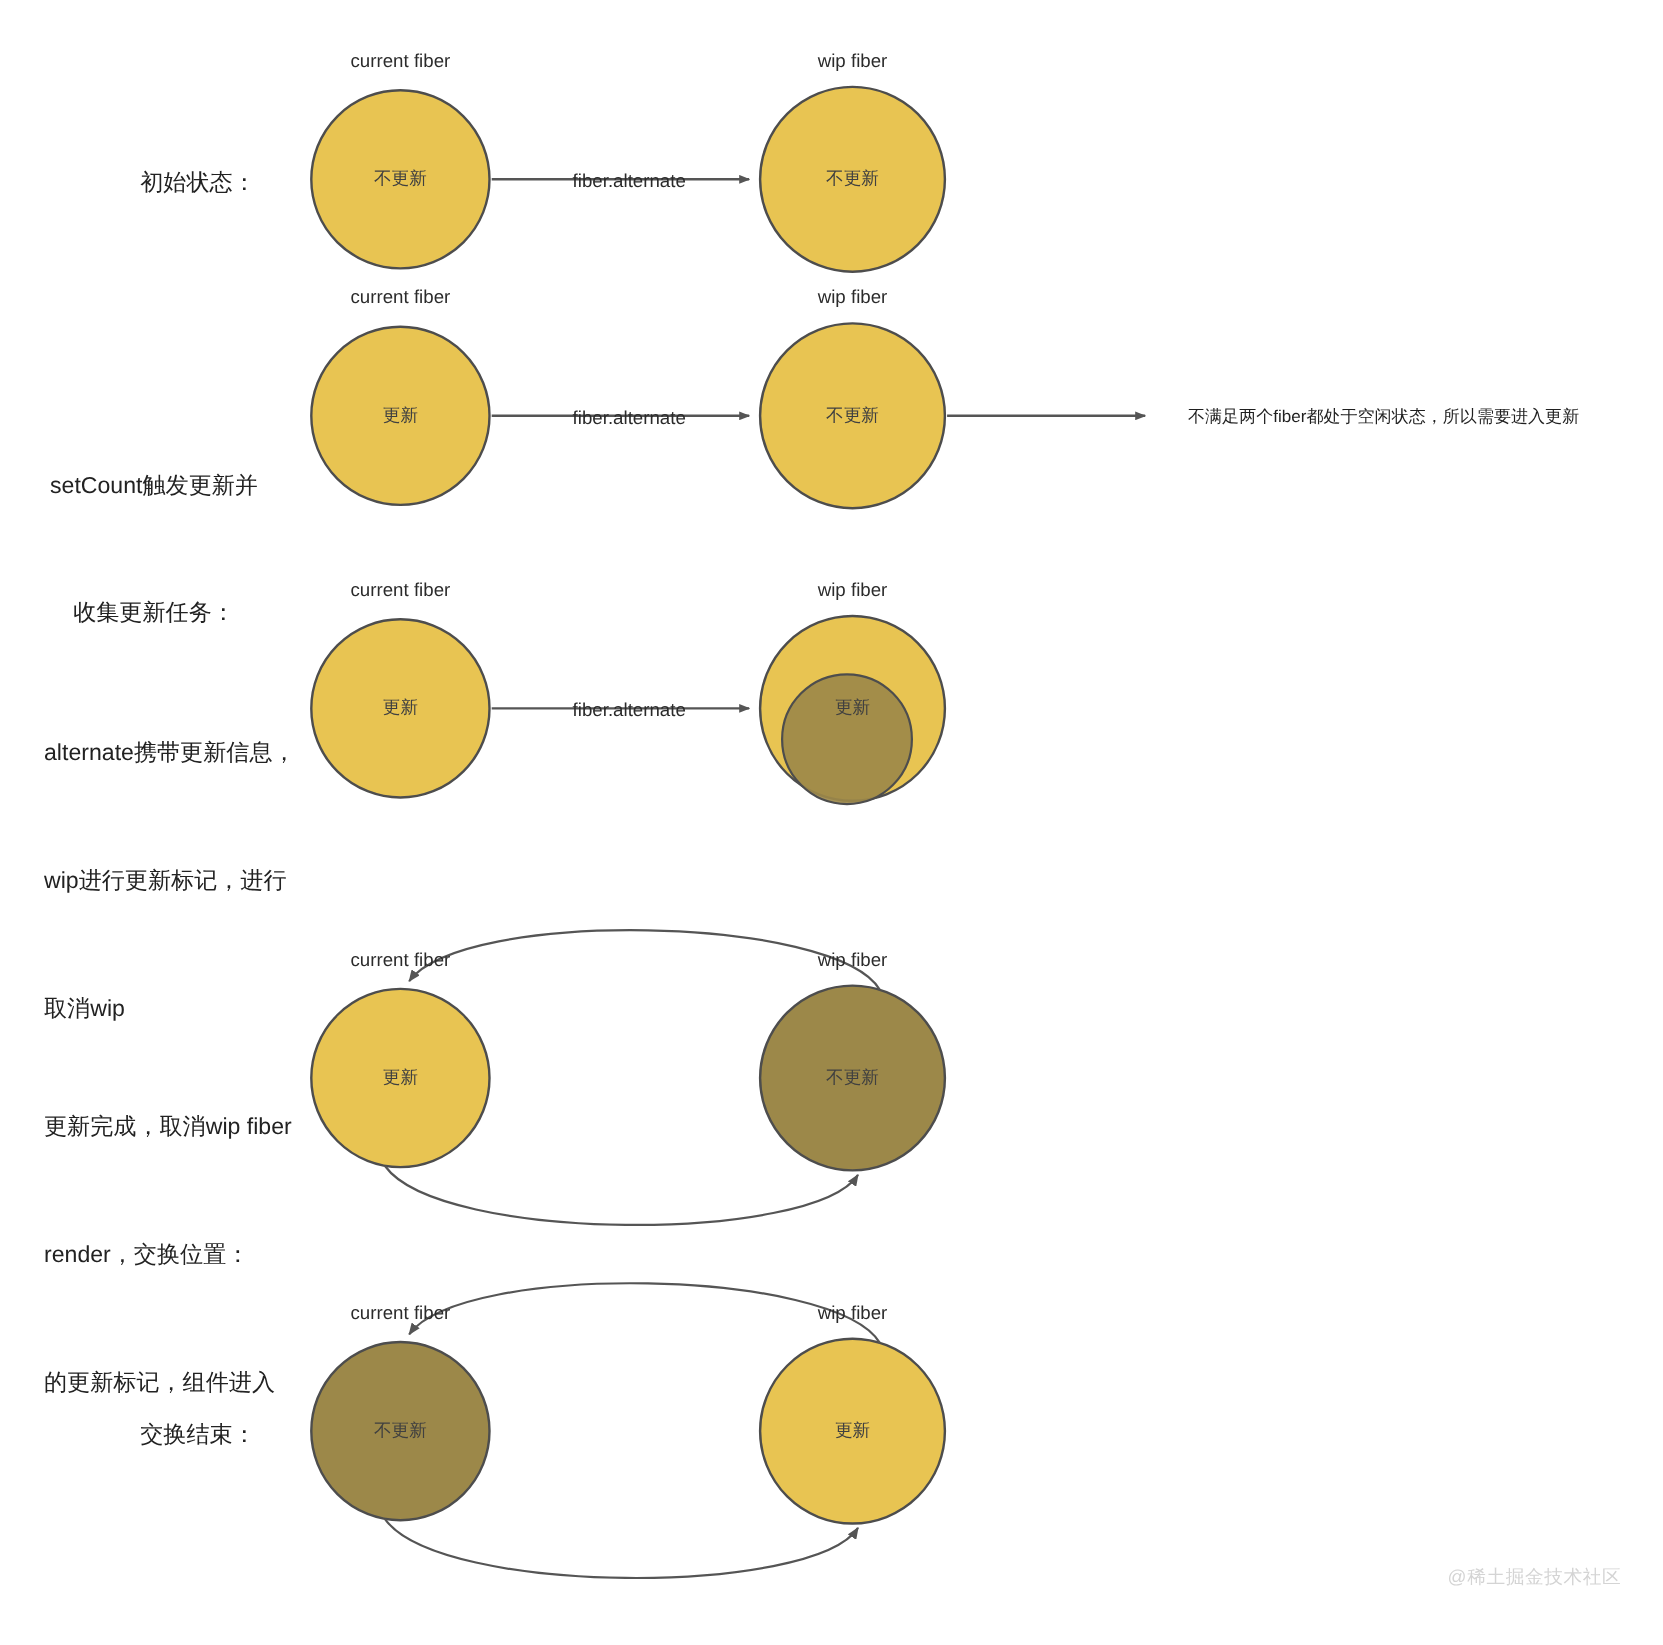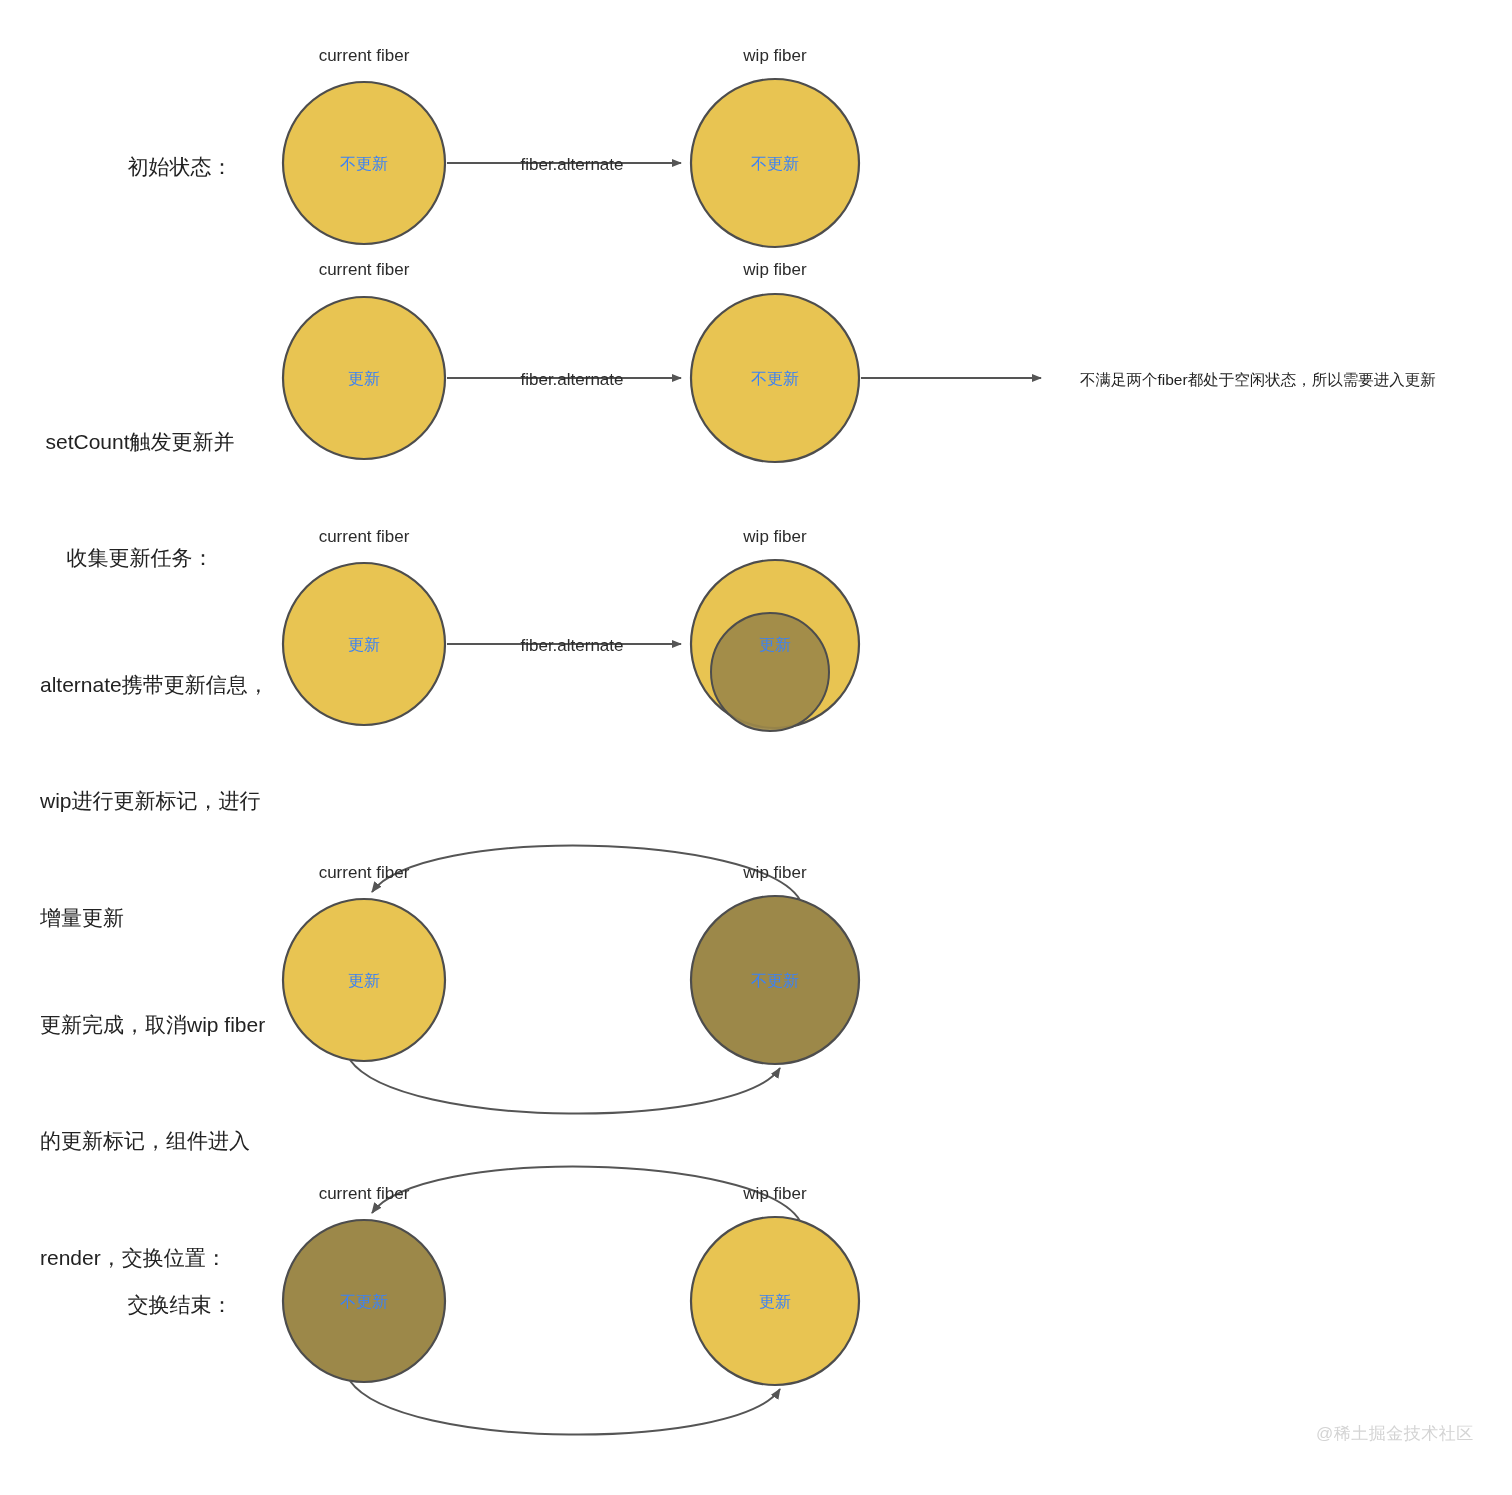--- a/index.html
+++ b/index.html
@@ -43,21 +43,21 @@
   }
   .edge-label {
     font-size: 17px;
     color: #2b2b2b;
     transform: translateX(-50%);
     text-align: center;
     margin-top: 29px;
   }
   .node-label {
     font-size: 16px;
-    color: #3b82f6;
+    color: #404040;
     transform: translate(-50%, -50%);
   }
   .step-label {
     font-size: 21px;
     color: #222222;
     line-height: 1.85;
   }
   .step-label.right-align {
     text-align: center;
   }
@@ -145,35 +145,35 @@
   <div class="edge-label" style="left:572px; top:338px;">fiber.alternate</div>
 
   <div class="note-text" style="left:1052px; top:368px;margin-left:28px;">不满足两个fiber都处于空闲状态，所以需要进入更新</div>
 
   <div class="fiber-caption" style="left:364px; top:524px;">current fiber</div>
   <div class="fiber-caption" style="left:775px; top:524px;">wip fiber</div>
 
   <div class="step-label" style="left:40px; top:588px; width:240px;">
     <div>alternate携带更新信息，</div>
     <div>wip进行更新标记，进行</div>
-    <div>增量更新</div>
+    <div>取消wip</div>
   </div>
 
   <div class="node-label" style="left:364px; top:645px;">更新</div>
   <div class="node-label" style="left:775px; top:645px;">更新</div>
 
   <div class="edge-label" style="left:572px; top:604px;">fiber.alternate</div>
 
   <div class="fiber-caption" style="left:364px; top:860px;">current fiber</div>
   <div class="fiber-caption" style="left:775px; top:860px;">wip fiber</div>
 
   <div class="step-label" style="left:40px; top:928px; width:250px;">
     <div>更新完成，取消wip fiber</div>
+    <div>render，交换位置：</div>
     <div>的更新标记，组件进入</div>
-    <div>render，交换位置：</div>
   </div>
 
   <div class="node-label" style="left:364px; top:981px;">更新</div>
   <div class="node-label" style="left:775px; top:981px;">不更新</div>
 
   <div class="fiber-caption" style="left:364px; top:1181px;">current fiber</div>
   <div class="fiber-caption" style="left:775px; top:1181px;">wip fiber</div>
 
   <div class="step-label right-align" style="left:110px; top:1286px; width:140px;">交换结束：</div>
 

